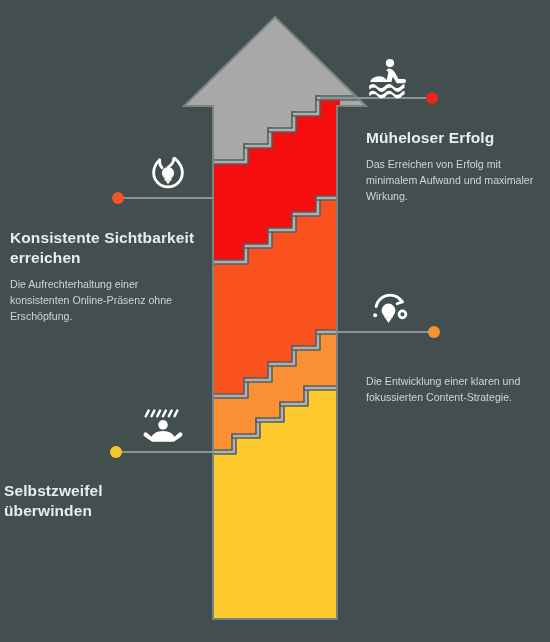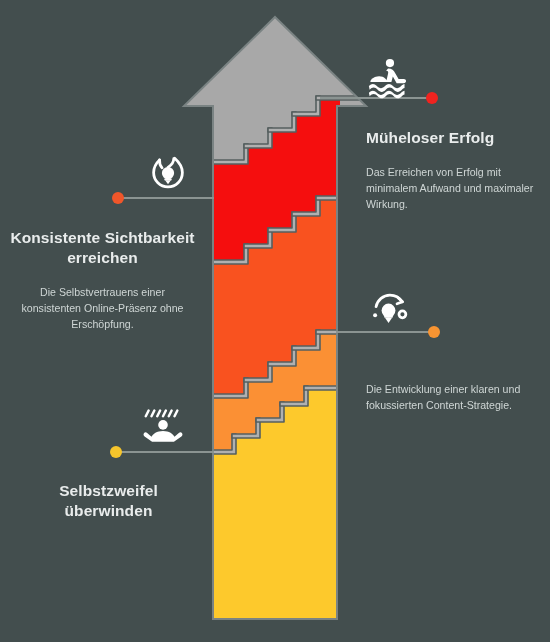--- a/index.html
+++ b/index.html
@@ -16,30 +16,30 @@
   }
   .stage { position: absolute; top: 0; left: 0; width: 550px; height: 642px; }
   svg.arrow-layer { position: absolute; top: 0; left: 0; width: 550px; height: 642px; }
 
   .block { position: absolute; width: 185px; }
   .block .title {
     font-size: 15.5px; font-weight: bold; color: #e9ecec;
     line-height: 1.28; letter-spacing: 0.1px;
   }
   .block .desc {
-    font-size: 10.6px; color: #cfd6d5; line-height: 1.52; margin-top: 16px;
+    font-size: 10.6px; color: #cfd6d5; line-height: 1.52; margin-top: 8px;
   }
   .block.right { text-align: left; }
-  .block.left  { text-align: center; }
+  .block.left  { text-align: left; }
 
   
   #block-1 { left: 366px; top: 128px; }
   #block-2 { left: 10px;  top: 228px; }
   #block-3 { left: 366px; top: 365px; }
-  #block-4 { left: 16px;  top: 481px; }
+  #block-4 { left: 4px;  top: 481px; }
 
   .icon-box { position: absolute; width: 46px; height: 46px; }
   #icon-1 { left: 366px; top: 54px; }
   #icon-2 { left: 145px; top: 152px; }
   #icon-3 { left: 366px; top: 288px; }
   #icon-4 { left: 140px; top: 399px; }
   .icon-box svg { width: 46px; height: 46px; display: block; }
 </style>
 </head>
 <body>
@@ -178,21 +178,21 @@
     </svg>
   </div>
 
   <div class="block right" id="block-1">
     <div class="title">Müheloser Erfolg</div>
     <div class="desc">Das Erreichen von Erfolg mit minimalem Aufwand und maximaler Wirkung.</div>
   </div>
 
   <div class="block left" id="block-2">
     <div class="title">Konsistente Sichtbarkeit erreichen</div>
-    <div class="desc">Die Selbstvertrauens einer konsistenten Online-Präsenz ohne Erschöpfung.</div>
+    <div class="desc">Die Aufrechterhaltung einer konsistenten Online-Präsenz ohne Erschöpfung.</div>
   </div>
 
   <div class="block right" id="block-3">
     <div class="desc">Die Entwicklung einer klaren und fokussierten Content-Strategie.</div>
   </div>
 
   <div class="block left" id="block-4">
     <div class="title">Selbstzweifel überwinden</div>
   </div>
 

